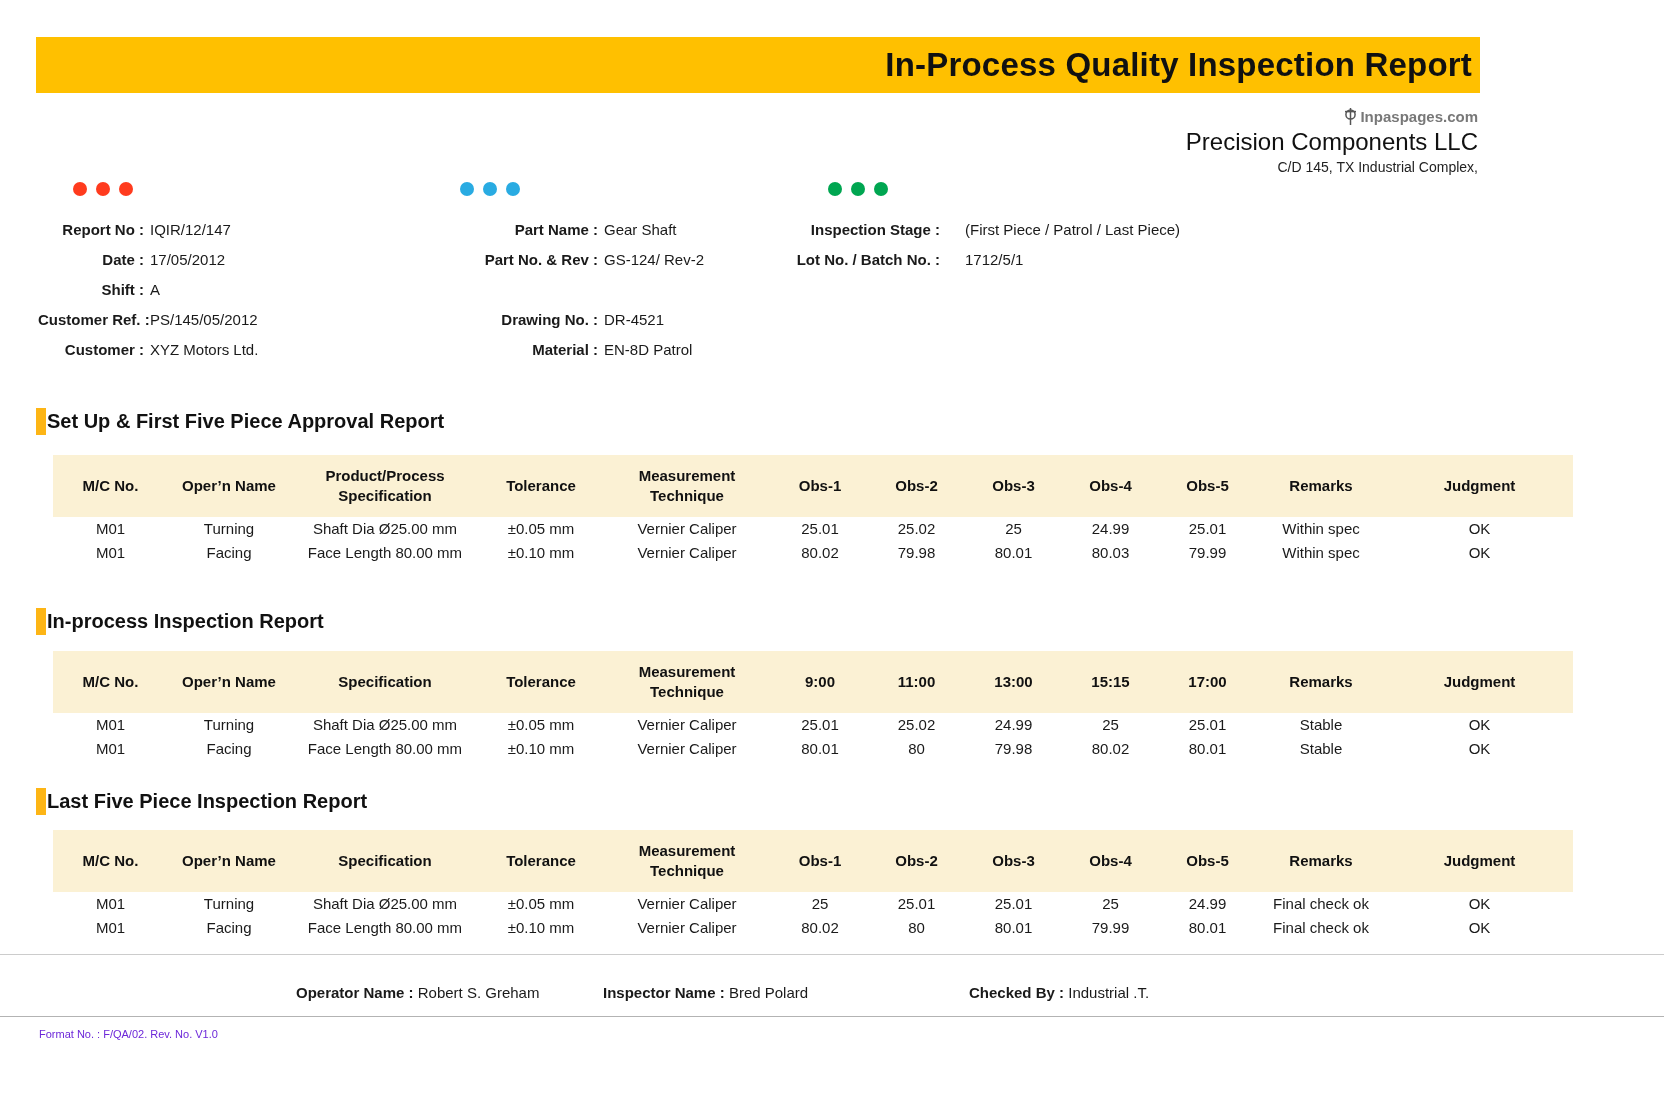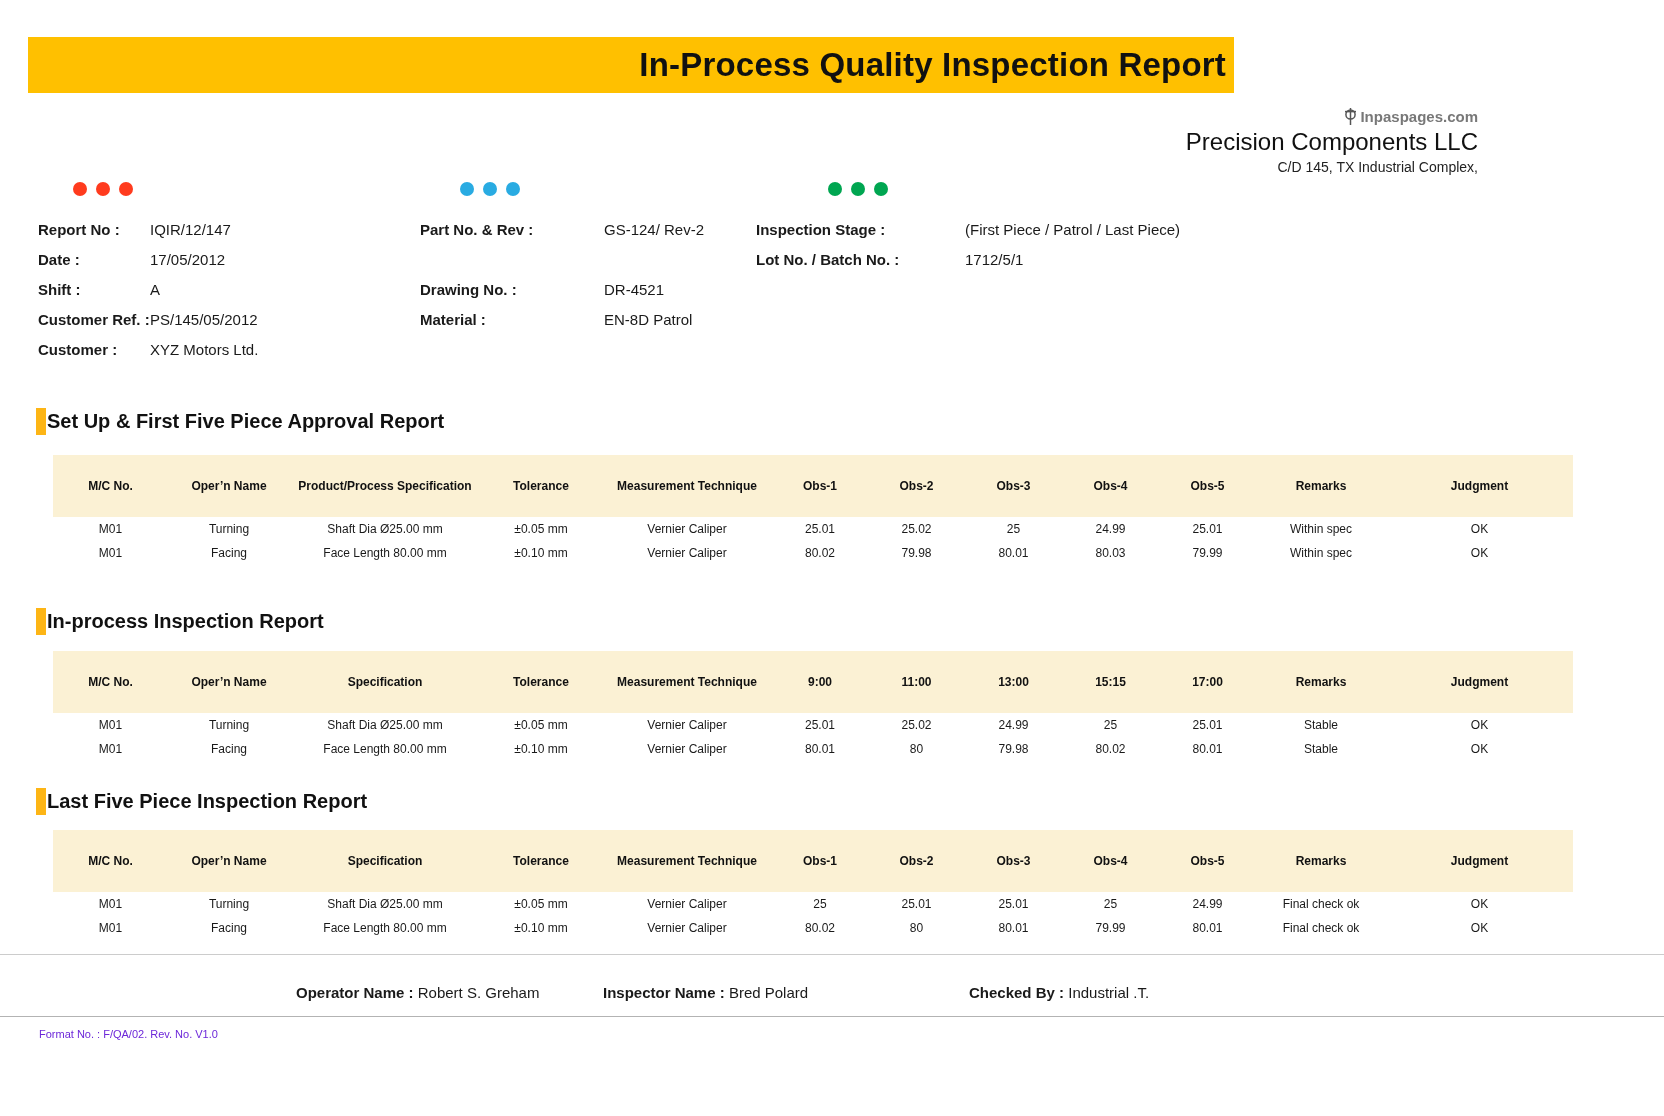--- a/index.html
+++ b/index.html
@@ -1,21 +1,21 @@
 <!DOCTYPE html>
 <html style="--banner-bg: #FFC000; --section-bar: #FDB515; --table-header-bg: #FBF1D4; --dot-red: #FF3B1E; --dot-blue: #29ABE2; --dot-green: #00A651;"><head>
 <meta charset="utf-8">
 <style>
   * { margin:0; padding:0; box-sizing:border-box; }
   html,body { width:1664px; height:1116px; background:#fff; overflow:hidden;
               font-family:"Liberation Sans", sans-serif; color:#1a1a1a; }
   .page { position:relative; width:1664px; height:1116px; background:#fff; }
 
   
-  .banner { position:absolute; left:28px; top:37px; width:1206px; height:56px;
+  .banner { position:absolute; left:36px; top:37px; width:1444px; height:56px;
             background:var(--banner-bg,#FFC000); }
   .banner h1 { font-size:33px; font-weight:bold; color:#111; text-align:right;
                line-height:56px; padding-right:8px; letter-spacing:0.2px; }
 
   
   .brand { position:absolute; right:186px; top:108px; text-align:right; }
   .brand .logo-row { display:flex; justify-content:flex-end; align-items:center; gap:2px; }
   .brand .logo-row svg { display:block; }
   .brand .logo-text { font-size:15px; font-weight:bold; color:#787878; }
   .brand .company-name { font-size:24px; color:#111; margin-top:3px; }
@@ -24,36 +24,36 @@
   
   .dots { position:absolute; top:182px; display:flex; gap:9px; }
   .dot { width:14px; height:14px; border-radius:50%; display:inline-block; }
   .dots-red   { left:73px; }  .dots-red .dot   { background:var(--dot-red,#FF3B1E); }
   .dots-blue  { left:460px; } .dots-blue .dot  { background:var(--dot-blue,#29ABE2); }
   .dots-green { left:828px; } .dots-green .dot { background:var(--dot-green,#00A651); }
 
   
   .info-col { position:absolute; top:214px; font-size:15px; }
   .field-row { display:flex; height:30px; align-items:center; }
-  .field-label { font-weight:bold; white-space:nowrap; }
+  .field-label { font-weight:bold; text-align:right; white-space:nowrap; }
   .field-value { margin-left:6px; white-space:nowrap; }
   #info-col-0 { left:38px; }  #info-col-0 .field-label { width:106px; }
   #info-col-1 { left:420px; } #info-col-1 .field-label { width:178px; }
   #info-col-2 { left:756px; } #info-col-2 .field-label { width:184px; }
   #info-col-2 .field-value { margin-left:25px; }
 
   
   .report-section { position:absolute; left:36px; width:1540px; }
   #section-0 { top:408px; } #section-1 { top:608px; } #section-2 { top:788px; }
   .section-title-row { display:flex; align-items:center; }
   .section-bar { width:10px; height:27px; background:var(--section-bar,#FDB515);
                  display:inline-block; flex:0 0 auto; }
   .section-title { font-size:20px; font-weight:bold; color:#111; margin-left:1px; }
   .report-section table { border-collapse:collapse; table-layout:fixed; width:1520px;
-                          margin-left:17px; font-size:12px; }
+                          margin-left:17px; font-size:15px; }
   #section-0 table { margin-top:20px; } #section-1 table { margin-top:16px; }
   #section-2 table { margin-top:15px; }
   .report-section th { background:var(--table-header-bg,#FBF1D4); font-weight:bold;
                        height:62px; vertical-align:middle; text-align:center;
                        padding:0 6px; line-height:1.35; color:#111; }
   .report-section td { text-align:center; height:24px; line-height:24px;
                        padding:0 2px; white-space:nowrap; }
 
   
   .divider { position:absolute; left:0; right:0; height:1px; }
@@ -121,20 +121,24 @@
       <div class="field-row">
         <span class="field-label">Customer Ref. :</span>
         <span class="field-value">PS/145/05/2012</span>
       </div>
       <div class="field-row">
         <span class="field-label">Customer :</span>
         <span class="field-value">XYZ Motors Ltd.</span>
       </div>
     </div>
   <div class="info-col" id="info-col-1">
+      <div class="field-row">
+        <span class="field-label">Part Name :</span>
+        <span class="field-value">Gear Shaft</span>
+      </div>
       <div class="field-row">
         <span class="field-label">Part No. &amp; Rev :</span>
         <span class="field-value">GS-124/ Rev-2</span>
       </div>
       <div class="field-row">
         <span class="field-label"></span>
         <span class="field-value"></span>
       </div>
       <div class="field-row">
         <span class="field-label">Drawing No. :</span>

